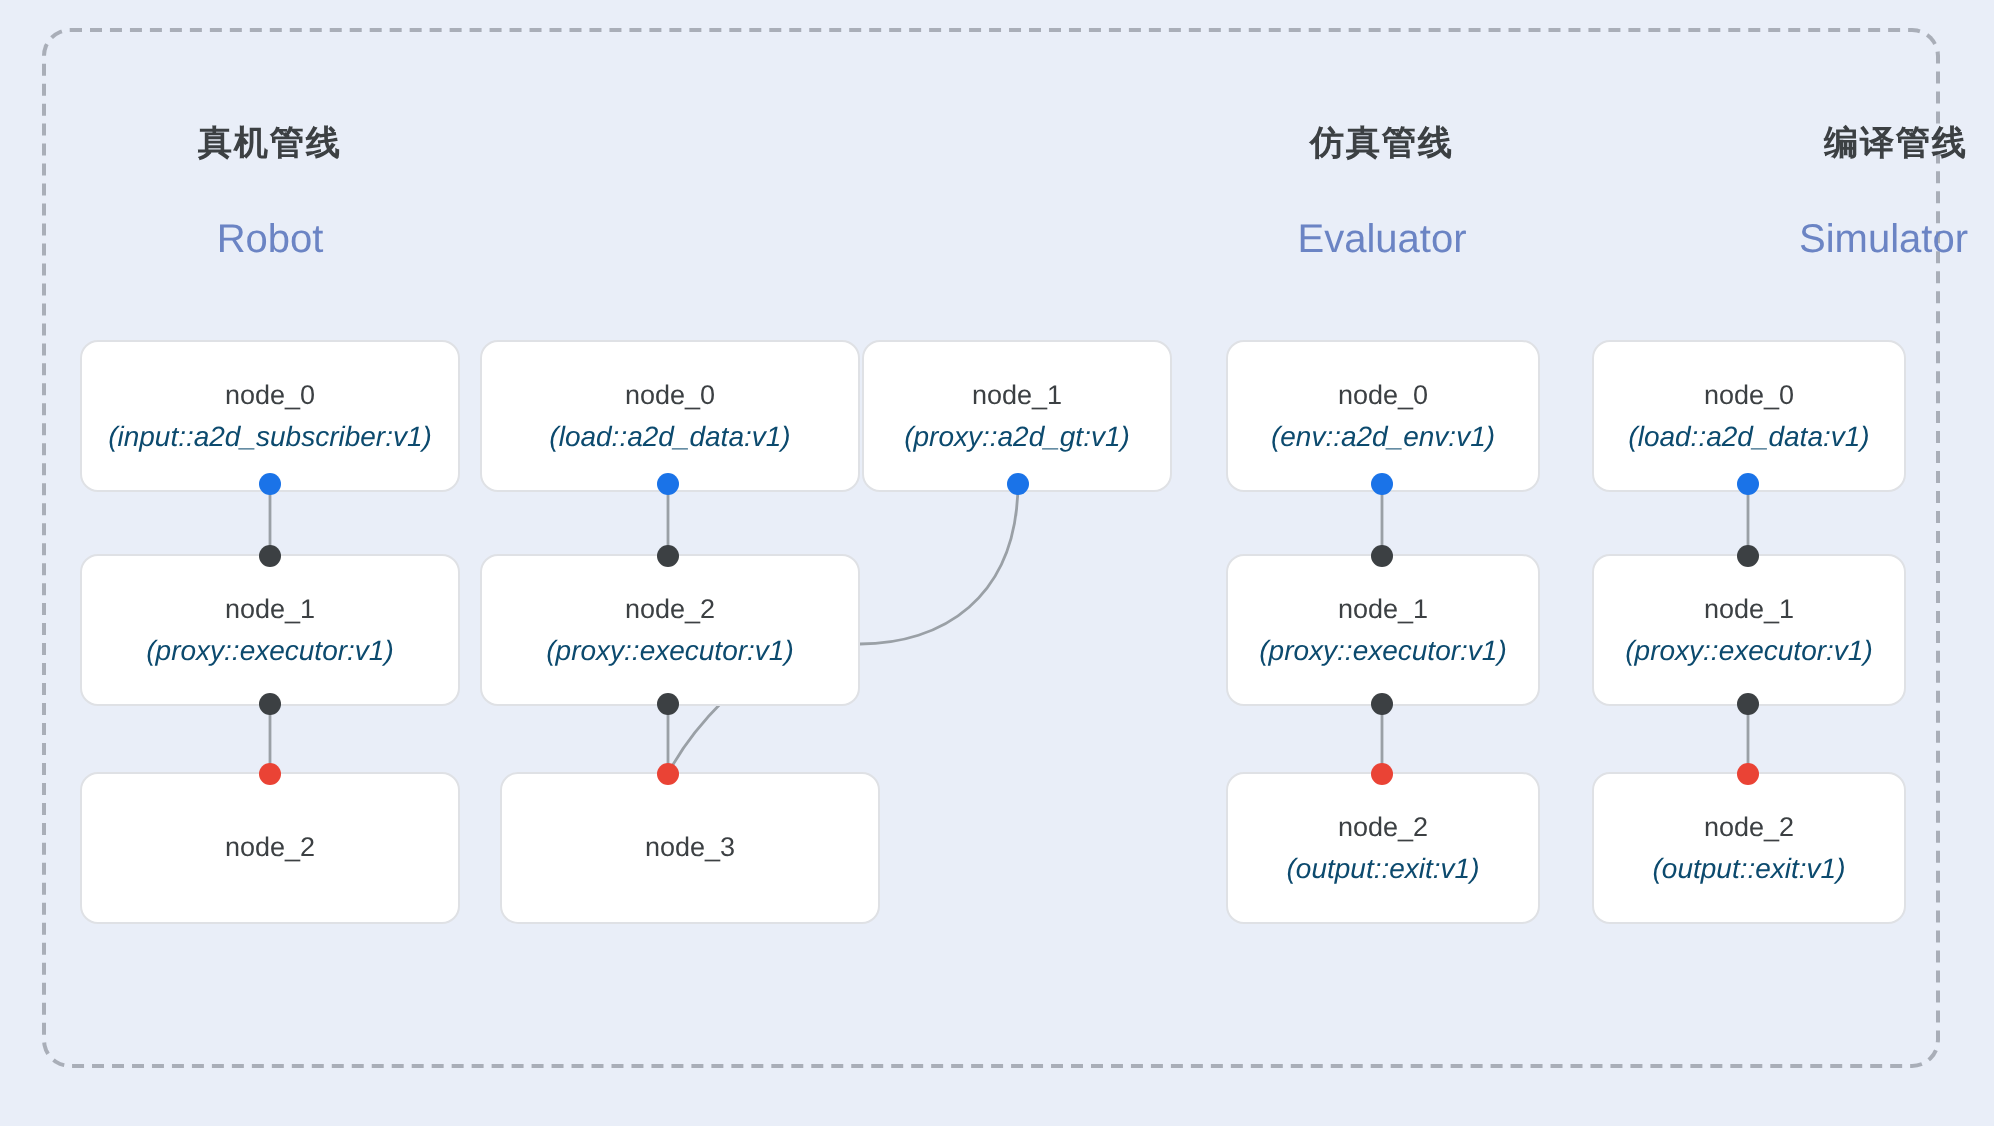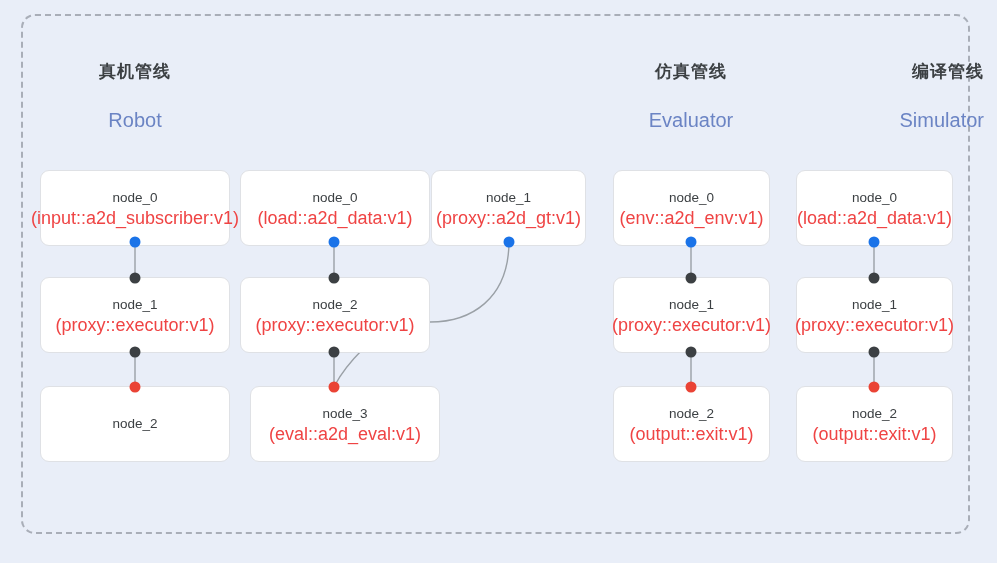--- a/index.html
+++ b/index.html
@@ -80,24 +80,25 @@
     justify-content: center;
     box-shadow: 0 0 0 0 rgba(0,0,0,0);
   }
   .node .nid {
     font-size: 13.5px;
     color: #3c4043;
     line-height: 20px;
     white-space: nowrap;
   }
   .node .ntype {
-    font-size: 18px;
-    color: #ef4444;
+    font-size: 14px;
+    color: #0c4a6e;
     line-height: 20px;
     white-space: nowrap;
+    font-style: italic;
   }
 
   
   .dot {
     position: absolute;
     width: 11px;
     height: 11px;
     border-radius: 50%;
     transform: translate(-50%, -50%);
   }
@@ -167,21 +168,20 @@
   <div class="node" style="left:431px; top:170px; width:155px;">
     <div class="nid">node_1</div>
     <div class="ntype">(proxy::a2d_gt:v1)</div>
   </div>
   <div class="node" style="left:240px; top:277px;">
     <div class="nid">node_2</div>
     <div class="ntype">(proxy::executor:v1)</div>
   </div>
   <div class="node" style="left:250px; top:386px;">
     <div class="nid">node_3</div>
-    <div class="ntype">(eval::a2d_eval:v1)</div>
   </div>
 
   <div class="node" style="left:613px; top:170px; width:157px;">
     <div class="nid">node_0</div>
     <div class="ntype">(env::a2d_env:v1)</div>
   </div>
   <div class="node" style="left:613px; top:277px; width:157px;">
     <div class="nid">node_1</div>
     <div class="ntype">(proxy::executor:v1)</div>
   </div>

